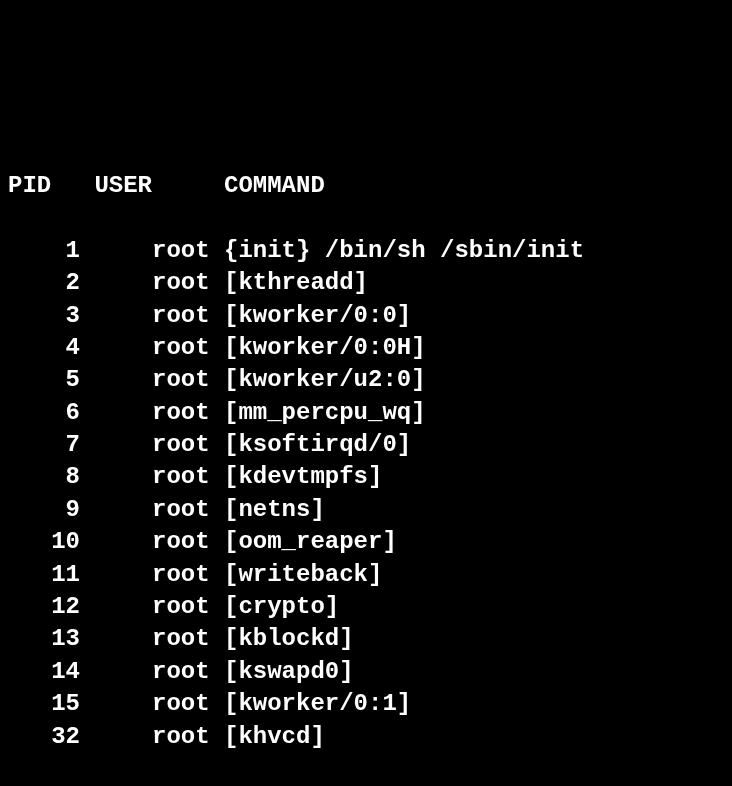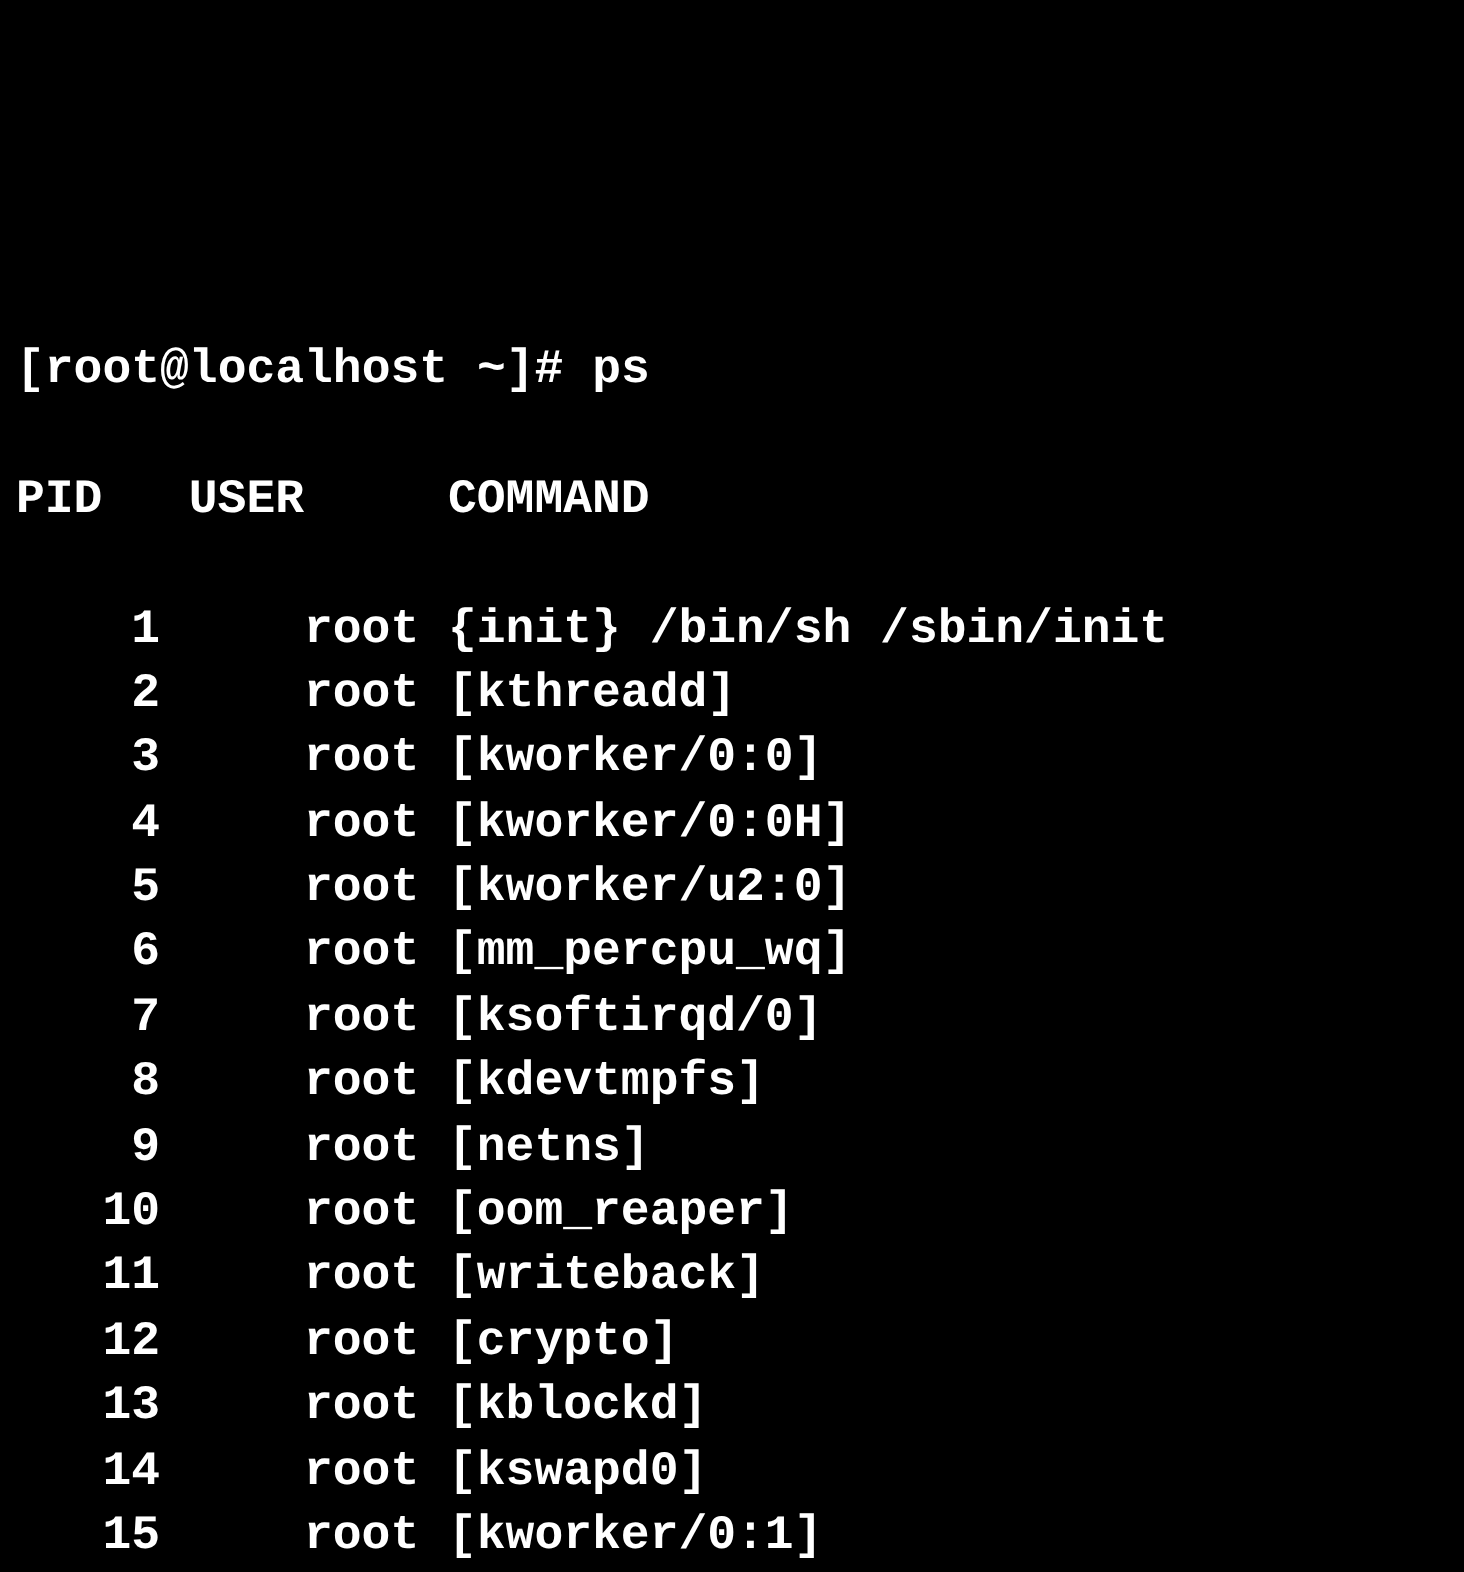--- a/index.html
+++ b/index.html
@@ -61,20 +61,19 @@
       text-align: left;
       padding-left: 1ch;
     }
   </style>
 </head>
 <body>
 
 
 
 <div class="terminal">
-<div class="prompt-line"><span>[root@localhost ~]#</span> <span>ps</span></div>
 <div class="header-row"><span class="pid-header">PID</span><span class="user-header">USER</span><span class="command-header">COMMAND</span></div>
 <div id="process-list"><div class="process-row"><span class="pid-col">1</span><span class="user-col">root</span><span class="command-col">{init} /bin/sh /sbin/init</span></div><div class="process-row"><span class="pid-col">2</span><span class="user-col">root</span><span class="command-col">[kthreadd]</span></div><div class="process-row"><span class="pid-col">3</span><span class="user-col">root</span><span class="command-col">[kworker/0:0]</span></div><div class="process-row"><span class="pid-col">4</span><span class="user-col">root</span><span class="command-col">[kworker/0:0H]</span></div><div class="process-row"><span class="pid-col">5</span><span class="user-col">root</span><span class="command-col">[kworker/u2:0]</span></div><div class="process-row"><span class="pid-col">6</span><span class="user-col">root</span><span class="command-col">[mm_percpu_wq]</span></div><div class="process-row"><span class="pid-col">7</span><span class="user-col">root</span><span class="command-col">[ksoftirqd/0]</span></div><div class="process-row"><span class="pid-col">8</span><span class="user-col">root</span><span class="command-col">[kdevtmpfs]</span></div><div class="process-row"><span class="pid-col">9</span><span class="user-col">root</span><span class="command-col">[netns]</span></div><div class="process-row"><span class="pid-col">10</span><span class="user-col">root</span><span class="command-col">[oom_reaper]</span></div><div class="process-row"><span class="pid-col">11</span><span class="user-col">root</span><span class="command-col">[writeback]</span></div><div class="process-row"><span class="pid-col">12</span><span class="user-col">root</span><span class="command-col">[crypto]</span></div><div class="process-row"><span class="pid-col">13</span><span class="user-col">root</span><span class="command-col">[kblockd]</span></div><div class="process-row"><span class="pid-col">14</span><span class="user-col">root</span><span class="command-col">[kswapd0]</span></div><div class="process-row"><span class="pid-col">15</span><span class="user-col">root</span><span class="command-col">[kworker/0:1]</span></div><div class="process-row"><span class="pid-col">32</span><span class="user-col">root</span><span class="command-col">[khvcd]</span></div></div>
 
 </div>
 
 
 
 
 </body></html>

